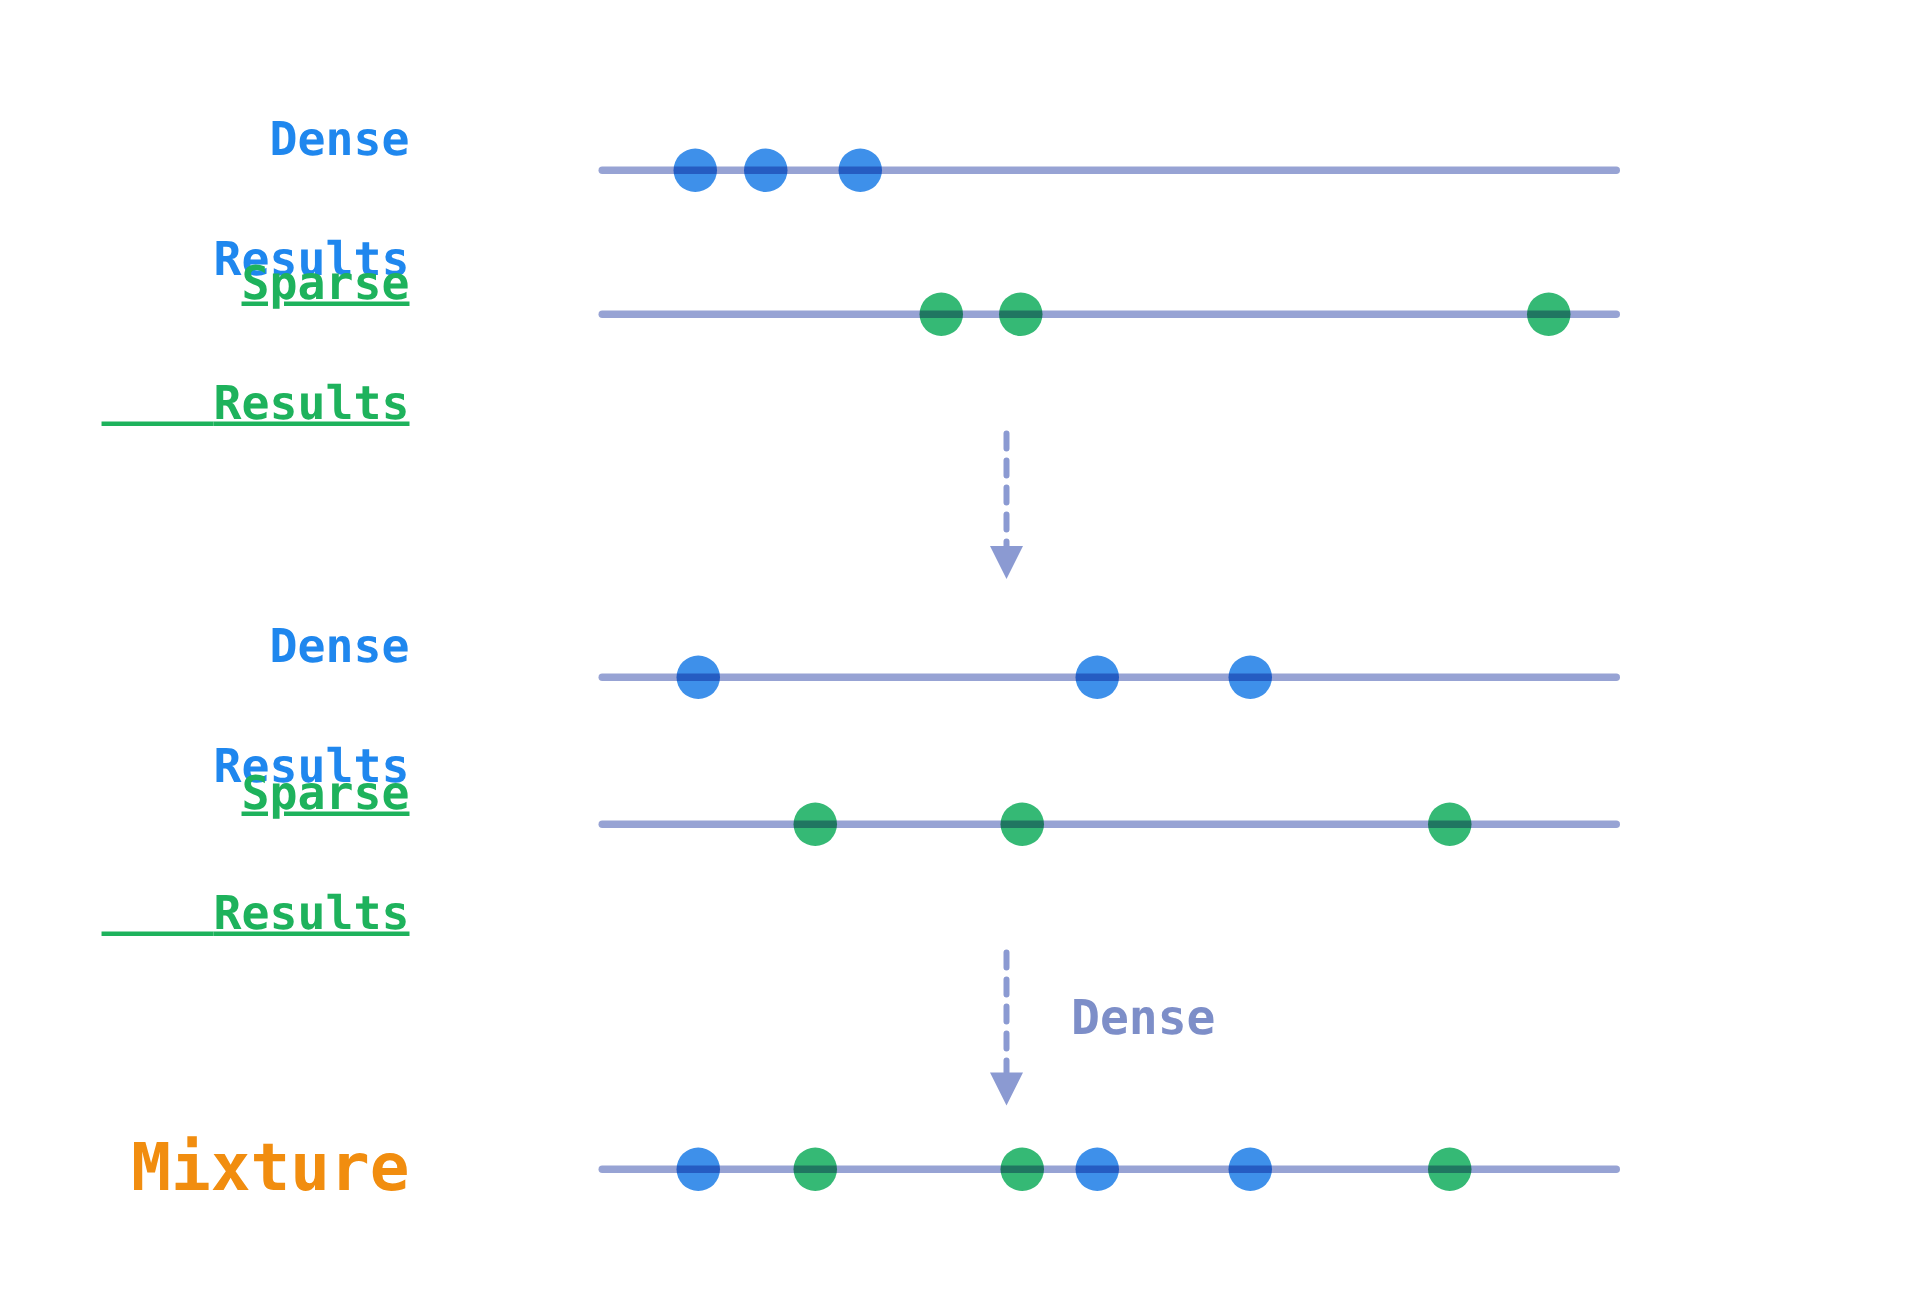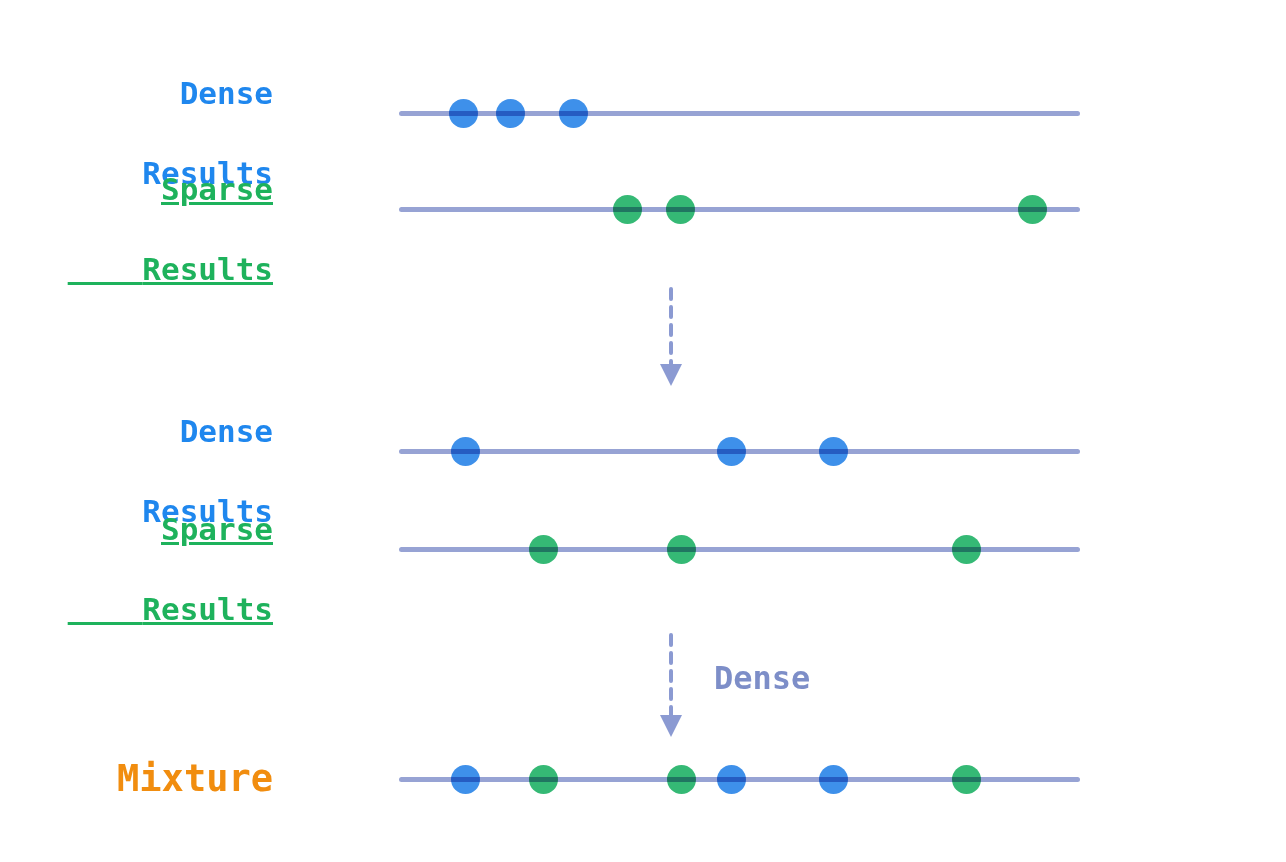--- a/index.html
+++ b/index.html
@@ -35,21 +35,21 @@
     font-size:31px;
     font-weight:600;
     line-height:40px;
     white-space:pre;
     z-index:4;
   }
   .row-label.dense{color:var(--dense_text,#1f87ee);}
   .row-label.sparse{color:var(--sparse_text,#1eb25c);text-decoration:underline;}
   .row-label.mixture{
     color:var(--mixture_text,#f18d0f);
-    font-size:37px;line-height:48px;
+    font-size:44px;line-height:48px;
   }
   #label-dense-raw{top:73px;}
   #label-sparse-raw{top:169px;}
   #label-dense-norm{top:411px;}
   #label-sparse-norm{top:509px;}
   #label-mixture{top:755px;}
   
   .step-arrow{position:absolute;left:653px;width:36px;z-index:4;color:var(--arrow_color,#8b9ad2);}
   #arrow-normalization{top:286px;height:102px;}
   #arrow-fusion{top:632px;height:107px;}

